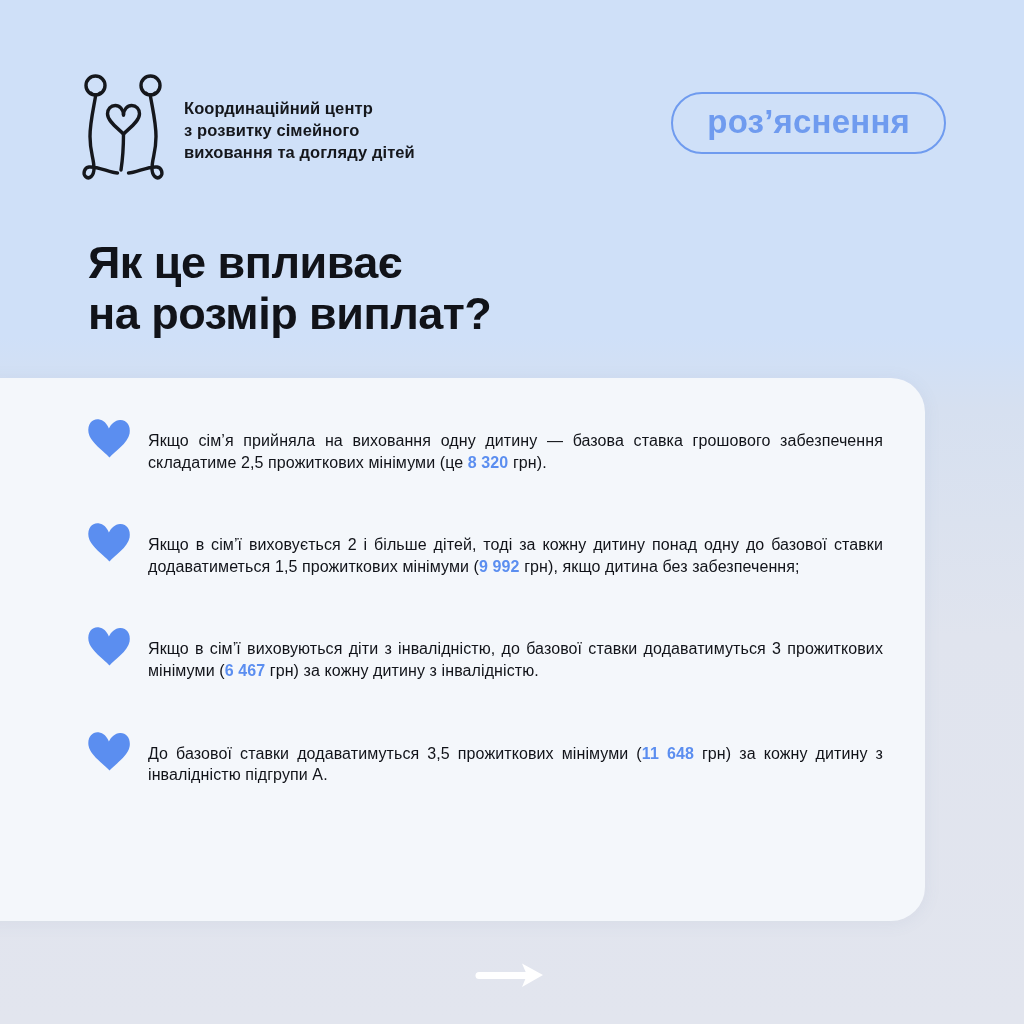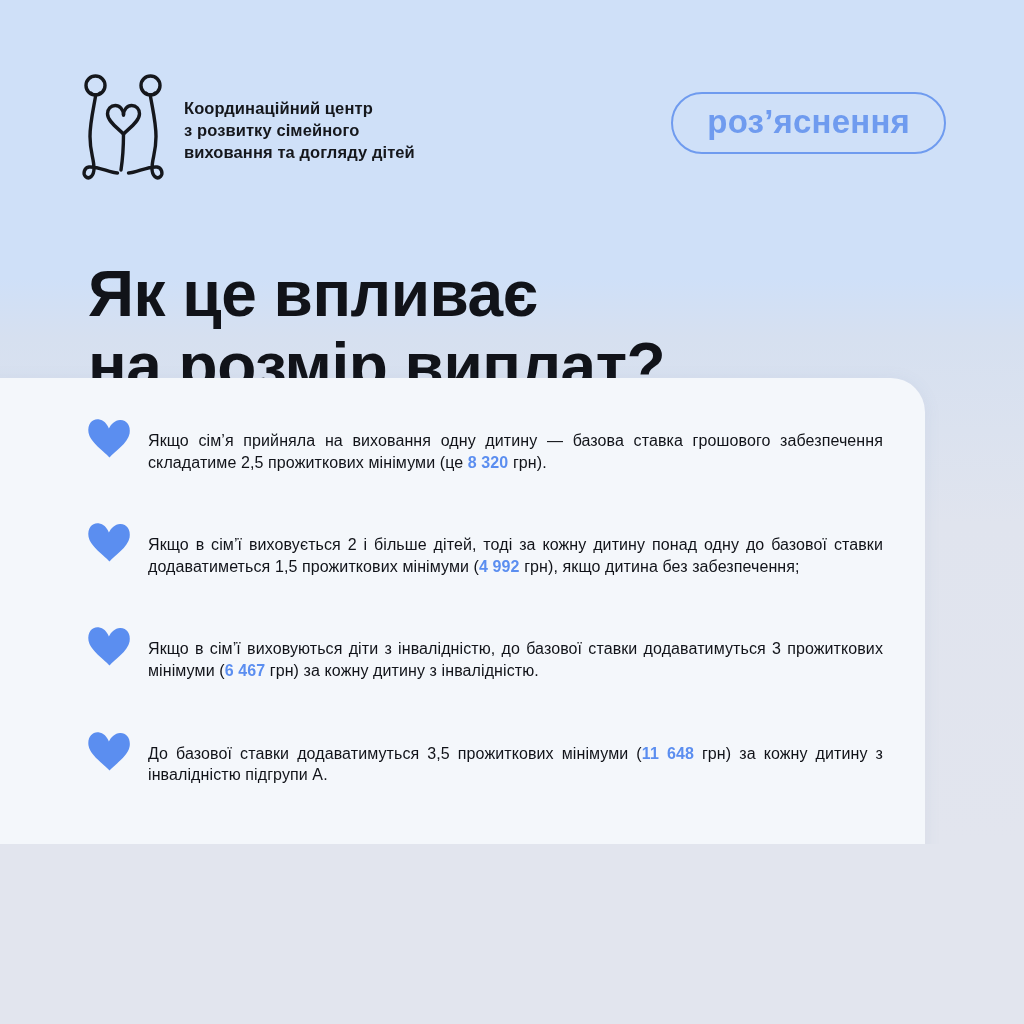--- a/index.html
+++ b/index.html
@@ -11,21 +11,21 @@
     width: 1024px;
     height: 1024px;
     overflow: hidden;
     font-family: "Liberation Sans", "DejaVu Sans", sans-serif;
     background: #e2e5ee;
   }
 
   .canvas {
     position: relative;
     width: 1024px;
-    height: 844px;
+    height: 1024px;
     background: linear-gradient(180deg,
         #cfe0f8 0%,
         #cfe0f8 33%,
         #d6e0f0 40%,
         #e0e4ee 62%,
         #e2e5ee 100%);
     overflow: hidden;
   }
 
   
@@ -74,22 +74,22 @@
     padding: 11px 34px 14px 34px;
     line-height: 1;
     background: transparent;
     white-space: nowrap;
   }
 
   
   .headline {
     position: absolute;
     left: 88px;
-    top: 216px;
-    font-size: 64px;
+    top: 208px;
+    font-size: 45px;
     font-weight: bold;
     line-height: 1.12;
     letter-spacing: -0.5px;
     color: #111319;
     white-space: pre-line;
   }
 
   
   .card {
     position: absolute;
@@ -193,21 +193,21 @@
         <div class="bullet">
           <svg class="heart-icon" viewBox="0 0 46 42" fill="none">
             <path d="M23.5 40.5C19 35 4 25.5 2.5 15.5 1.2 6.8 6.5 1.5 12.5 2.2c5 .6 8.6 4.6 10.4 9.3 2.2-4.6 6-8.3 11.1-8.6 6.2-.4 11 5.2 9.6 13.6-1.6 9.6-15.5 18.7-20.1 24z" fill="#5b8ef0"></path>
           </svg>
           <p class="bullet-text"><span>Якщо сім’я прийняла на виховання одну дитину — базова ставка грошового забезпечення складатиме 2,5 прожиткових мінімуми (це </span><span class="hl">8 320</span><span> грн).</span></p>
         </div>
         <div class="bullet">
           <svg class="heart-icon" viewBox="0 0 46 42" fill="none">
             <path d="M23.5 40.5C19 35 4 25.5 2.5 15.5 1.2 6.8 6.5 1.5 12.5 2.2c5 .6 8.6 4.6 10.4 9.3 2.2-4.6 6-8.3 11.1-8.6 6.2-.4 11 5.2 9.6 13.6-1.6 9.6-15.5 18.7-20.1 24z" fill="#5b8ef0"></path>
           </svg>
-          <p class="bullet-text"><span>Якщо в сім’ї виховується 2 і більше дітей, тоді за кожну дитину понад одну до базової ставки додаватиметься 1,5 прожиткових мінімуми (</span><span class="hl">4 992</span><span> грн), якщо дитина без забезпечення;</span></p>
+          <p class="bullet-text"><span>Якщо в сім’ї виховується 2 і більше дітей, тоді за кожну дитину понад одну до базової ставки додаватиметься 1,5 прожиткових мінімуми (</span><span class="hl">9 992</span><span> грн), якщо дитина без забезпечення;</span></p>
         </div>
         <div class="bullet">
           <svg class="heart-icon" viewBox="0 0 46 42" fill="none">
             <path d="M23.5 40.5C19 35 4 25.5 2.5 15.5 1.2 6.8 6.5 1.5 12.5 2.2c5 .6 8.6 4.6 10.4 9.3 2.2-4.6 6-8.3 11.1-8.6 6.2-.4 11 5.2 9.6 13.6-1.6 9.6-15.5 18.7-20.1 24z" fill="#5b8ef0"></path>
           </svg>
           <p class="bullet-text"><span>Якщо в сім’ї виховуються діти з інвалідністю, до базової ставки додаватимуться 3 прожиткових мінімуми (</span><span class="hl">6 467</span><span> грн) за кожну дитину з інвалідністю.</span></p>
         </div>
         <div class="bullet">
           <svg class="heart-icon" viewBox="0 0 46 42" fill="none">
             <path d="M23.5 40.5C19 35 4 25.5 2.5 15.5 1.2 6.8 6.5 1.5 12.5 2.2c5 .6 8.6 4.6 10.4 9.3 2.2-4.6 6-8.3 11.1-8.6 6.2-.4 11 5.2 9.6 13.6-1.6 9.6-15.5 18.7-20.1 24z" fill="#5b8ef0"></path>

